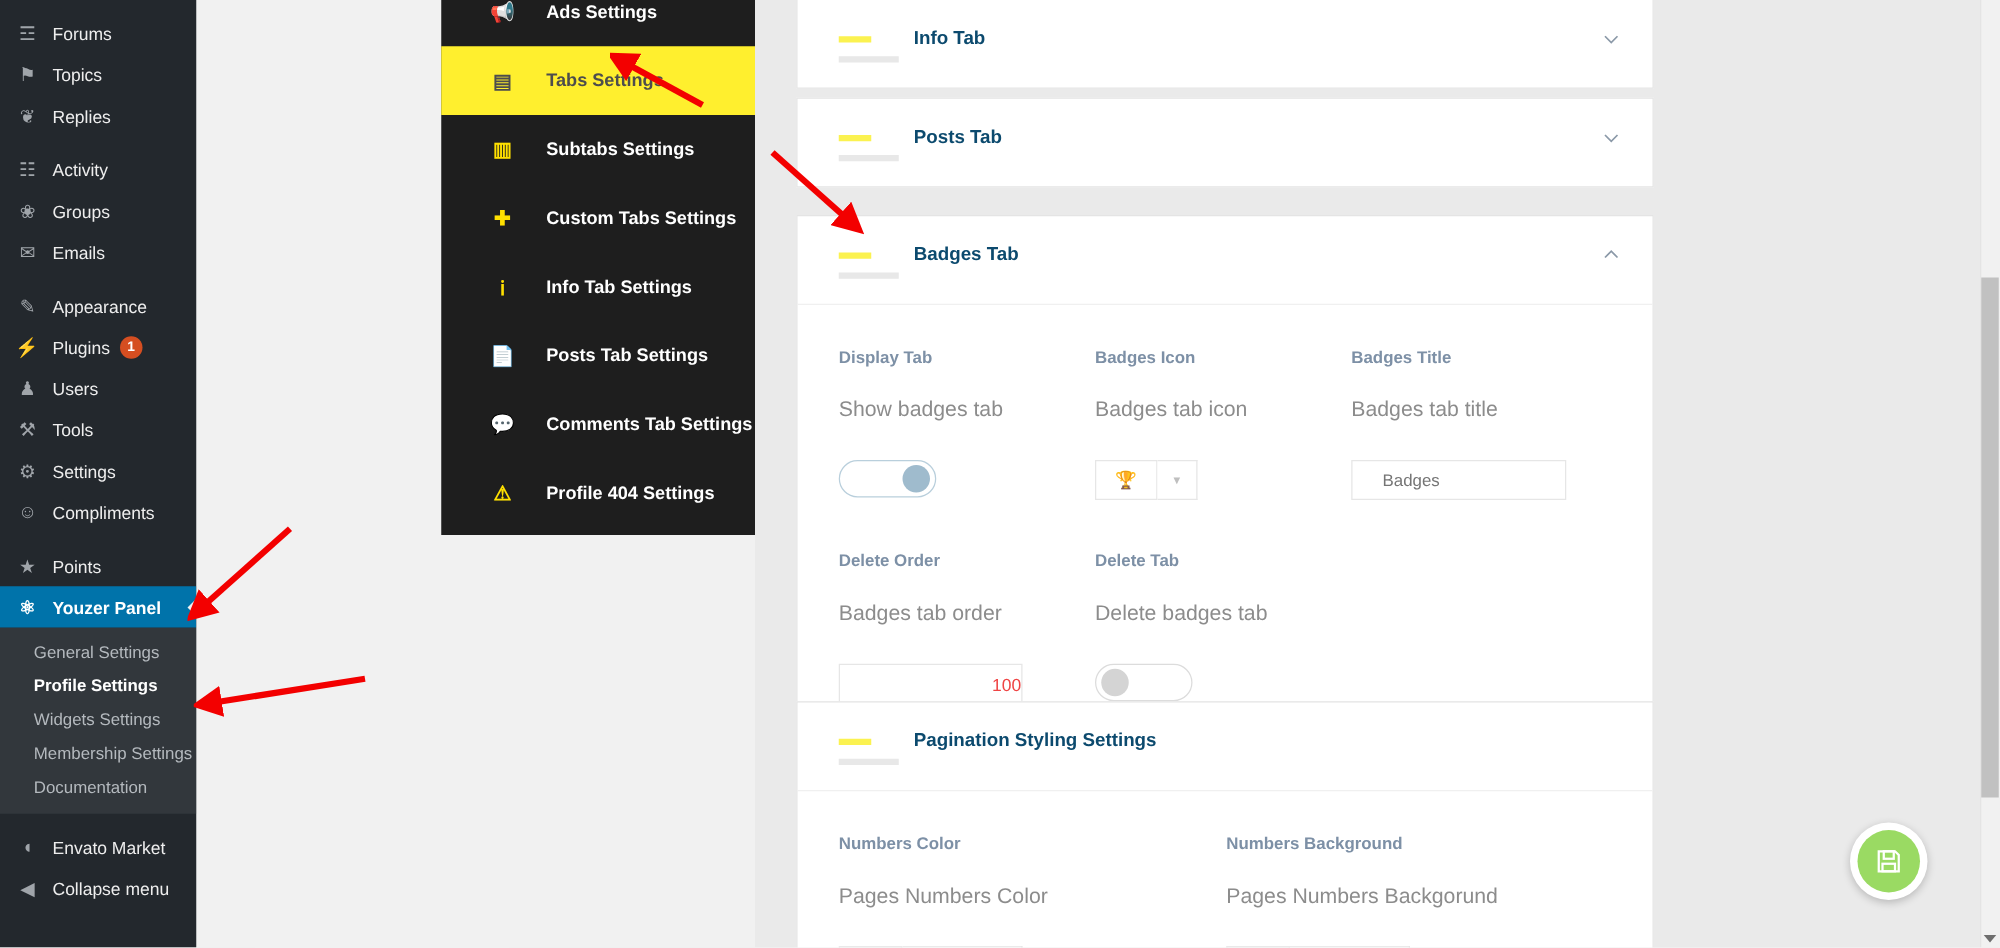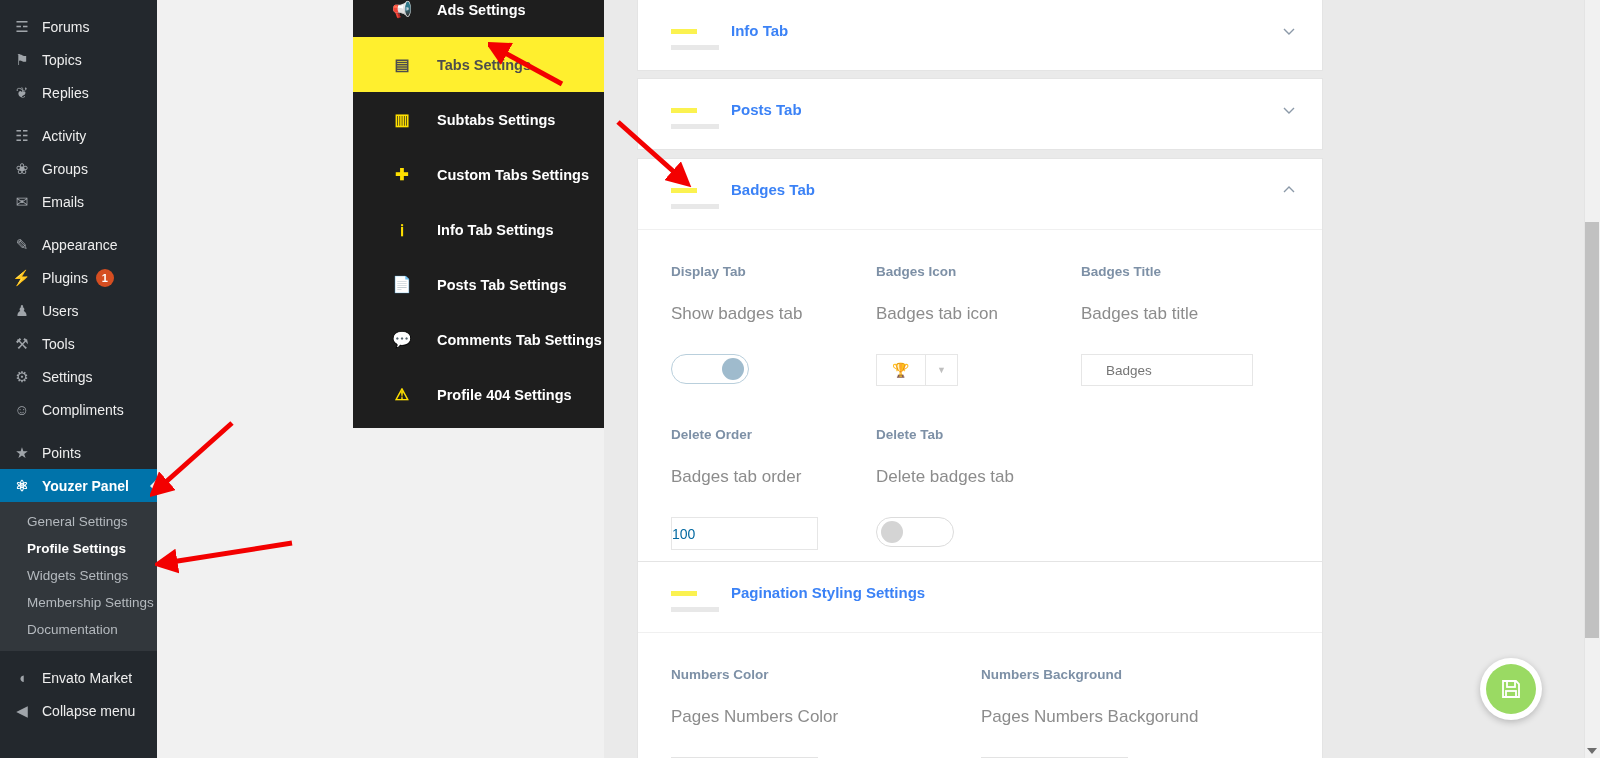--- a/index.html
+++ b/index.html
@@ -82,21 +82,21 @@
     position: absolute; left: 33px; width: 686px;
     background: #fff; border: 1px solid #e4e4e4;
   }
   .panel-head {
     position: relative; padding: 22px 26px 20px 33px;
     display: flex; align-items: flex-start;
   }
   .dashmark { margin-top: 7px; margin-right: 12px; }
   .dashmark .d-y { width: 26px; height: 5px; background: #fbf250; }
   .dashmark .d-g { width: 48px; height: 5px; background: #e8e8e8; margin-top: 11px; }
-  .panel-title { font-size: 15px; color: #3b82f6; font-weight: 600; line-height: 1; padding-top: 1px;}
+  .panel-title { font-size: 15px; color: #0c4a6e; font-weight: 600; line-height: 1; padding-top: 1px;}
   .chevron {
     position: absolute; right: 26px; top: 24px;
     width: 14px; height: 14px; color: #8b99a8;
   }
   .panel-body { border-top: 1px solid #f0f0f0; padding: 34px 33px 40px 33px; }
 
   .field-row { display: flex; }
   .field { display: flex; flex-direction: column; gap: 12px; }
   .f-title { font-size: 13.5px; color: #7d90a6; font-weight: 600; margin-bottom: 13px; }
   .f-desc  { font-size: 17px; color: #8c8c8c; margin-bottom: 18px; }
@@ -124,21 +124,21 @@
     background: #fff; display: flex; align-items: center; justify-content: center;
     color: #bfbfbf; font-size: 9px;
   }
   .txtinput {
     width: 172px; height: 32px; border: 1px solid #e6e6e6; background: #fff;
     padding: 0 24px; font-size: 13.5px; color: #b5b5b5;
     font-family: "Liberation Sans", sans-serif;
   }
   .numinput {
     width: 147px; height: 33px; border: 1px solid #e6e6e6; background: #fff;
-    font-size: 14px; color: #0369a1; text-align: left;
+    font-size: 14px; color: #ef4444; text-align: right;
     font-family: "Liberation Sans", sans-serif;
   }
   .colorpick { display: flex; }
   .cp-sw { width: 51px; height: 30px; border: 1px solid #e3e3e3; background: #f7f7f7; }
   .cp-btn {
     height: 30px; border: 1px solid #e3e3e3; border-left: none; background: #fff;
     padding: 0 12px; display: flex; align-items: center;
     font-size: 13px; color: #15803d;
   }
 
@@ -320,21 +320,21 @@
       </div>
       <div class="panel-title">Posts Tab</div>
       <div class="chevron">
         <svg width="14" height="14" viewBox="0 0 14 14">
             <path d="M2 5 L7 10 L12 5" stroke="#8b99a8" stroke-width="1.4" fill="none"></path>
           </svg>
       </div>
     </div>
   </div>
 
-  <div class="panel" style="top:158px;">
+  <div class="panel" style="top:172px;">
     <div class="panel-head">
       <div class="dashmark">
         <div class="d-y"></div>
           <div class="d-g"></div>
       </div>
       <div class="panel-title">Badges Tab</div>
       <div class="chevron">
         <svg width="14" height="14" viewBox="0 0 14 14">
             <path d="M2 9 L7 4 L12 9" stroke="#8b99a8" stroke-width="1.4" fill="none"></path>
           </svg>

